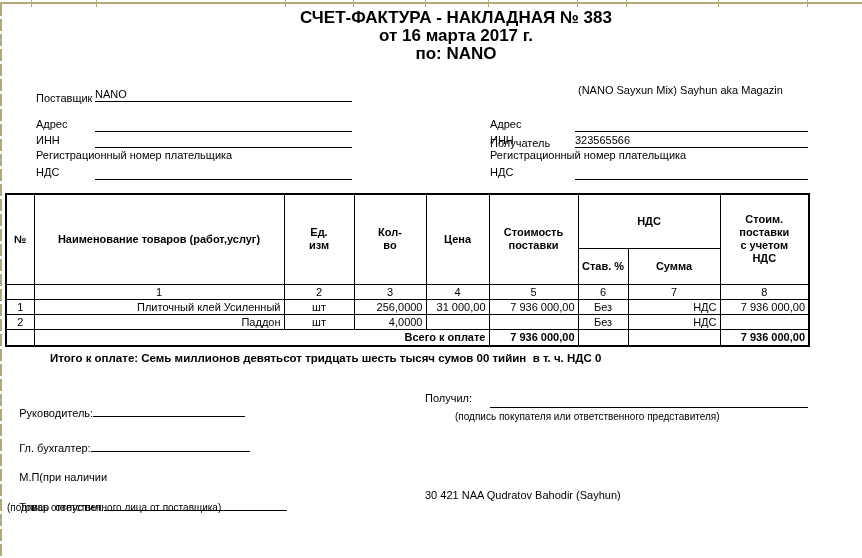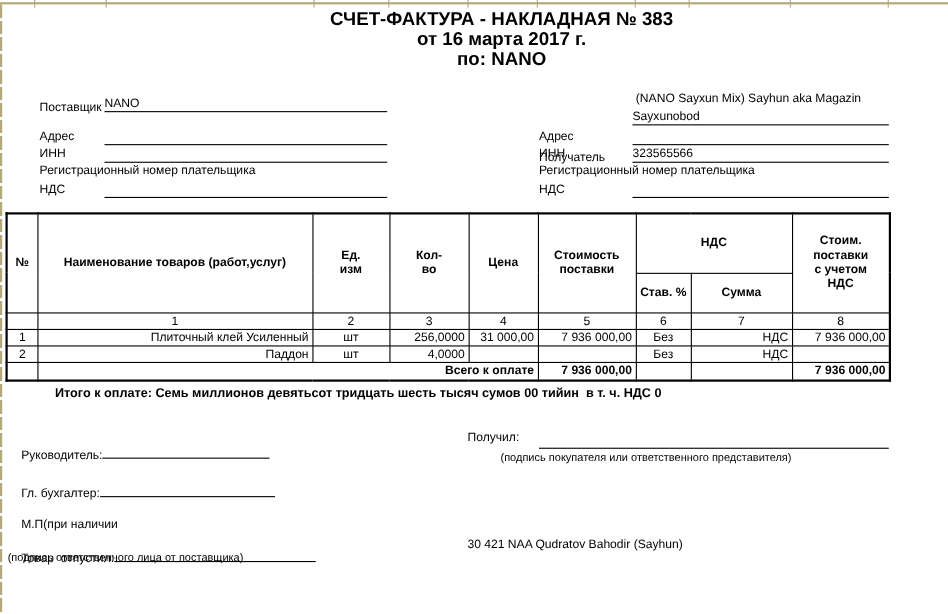--- a/index.html
+++ b/index.html
@@ -77,23 +77,20 @@
       <span></span>
     </div>
   <span class="lbl" style="left:36px; top:149px;">Регистрационный номер плательщика</span>
   <span class="lbl" style="left:36px; top:166px;">НДС</span>
   <div class="fline" style="left:95px; top:163px; width:257px;">
       <span></span>
     </div>
 
   <span class="freeText" style="left:578px; top:84px;">(NANO Sayxun Mix) Sayhun aka Magazin</span>
   <span class="lbl" style="left:490px; top:101px;margin-top:36px;">Получатель</span>
-  <div class="fline" style="left:575px; top:97px;  width:233px;">
-      <span>Sayxunobod</span>
-    </div>
   <span class="lbl" style="left:490px; top:118px;">Адрес</span>
   <div class="fline" style="left:575px; top:115px; width:233px;">
       <span></span>
     </div>
   <span class="lbl" style="left:490px; top:134px;">ИНН</span>
   <div class="fline" style="left:575px; top:131px; width:233px;">
       <span>323565566</span>
     </div>
   <span class="lbl" style="left:490px; top:149px;">Регистрационный номер плательщика</span>
   <span class="lbl" style="left:490px; top:166px;">НДС</span>

